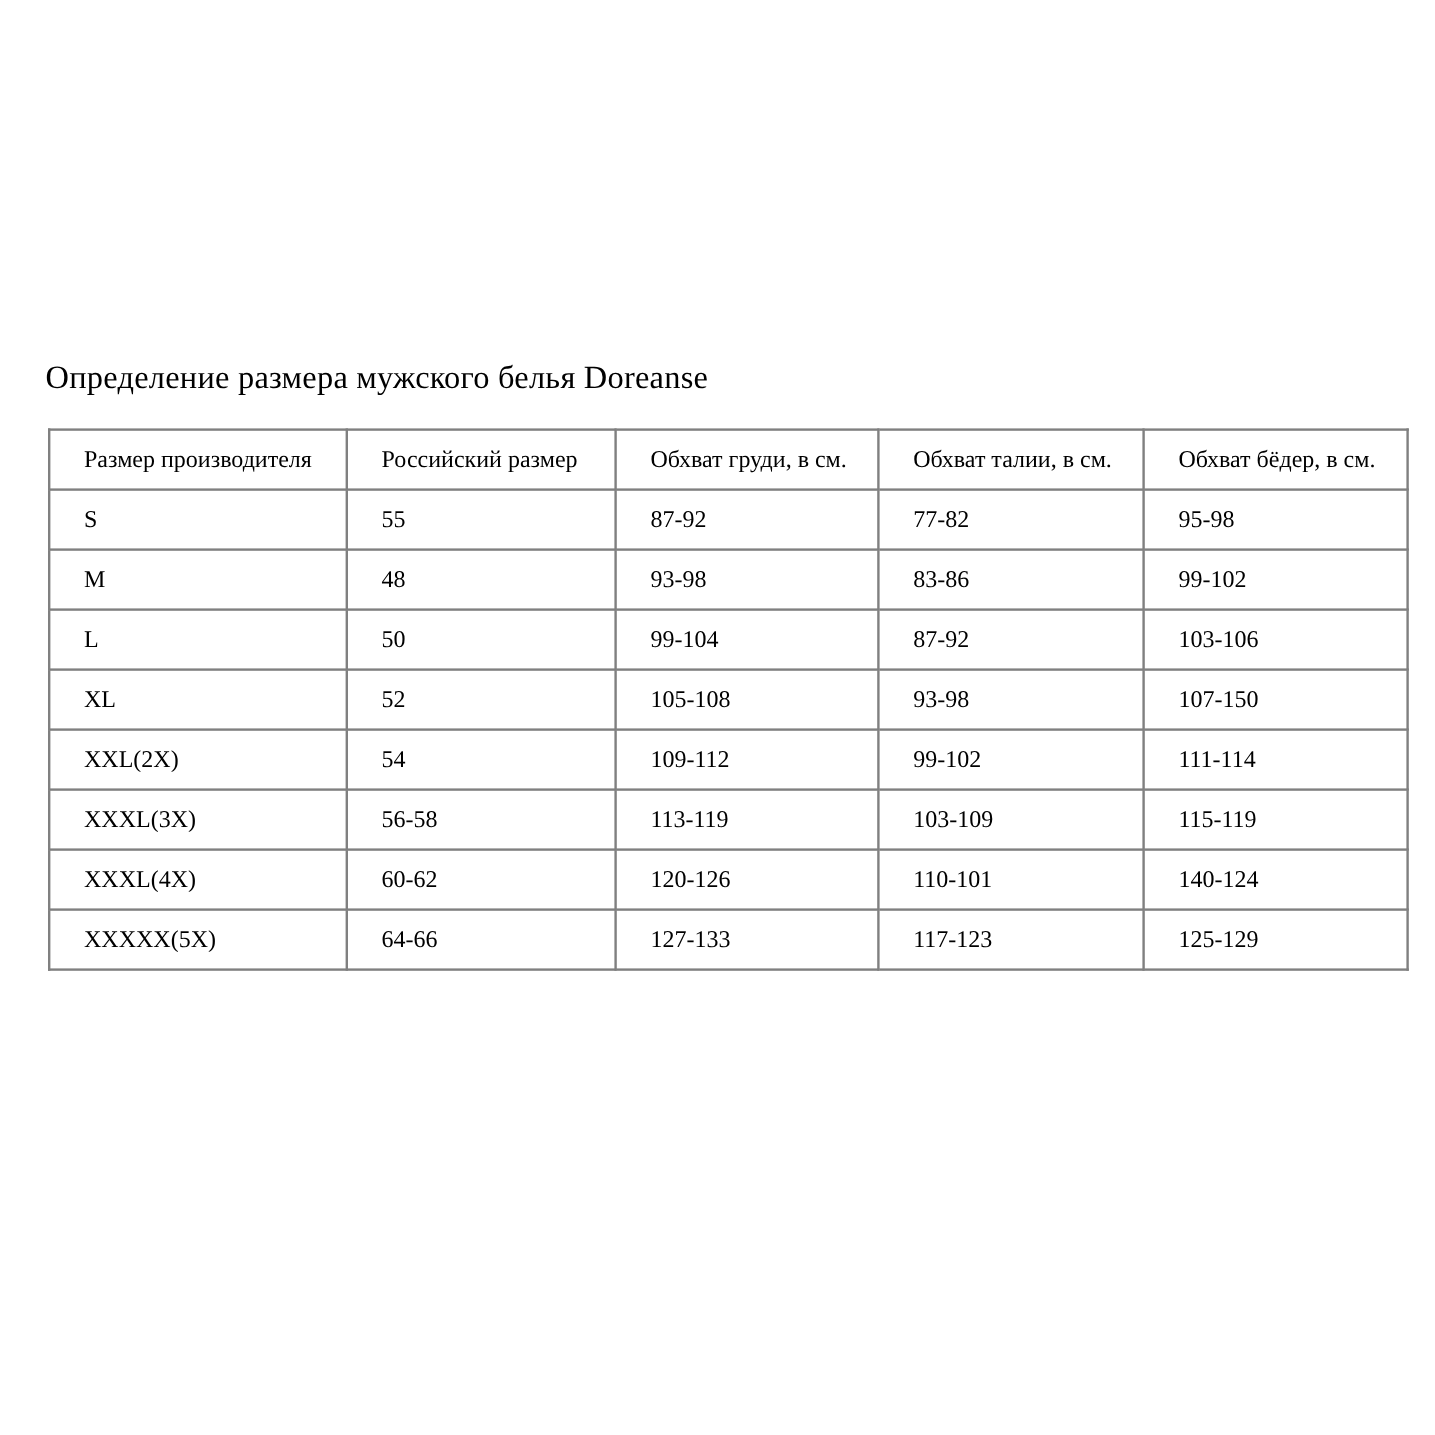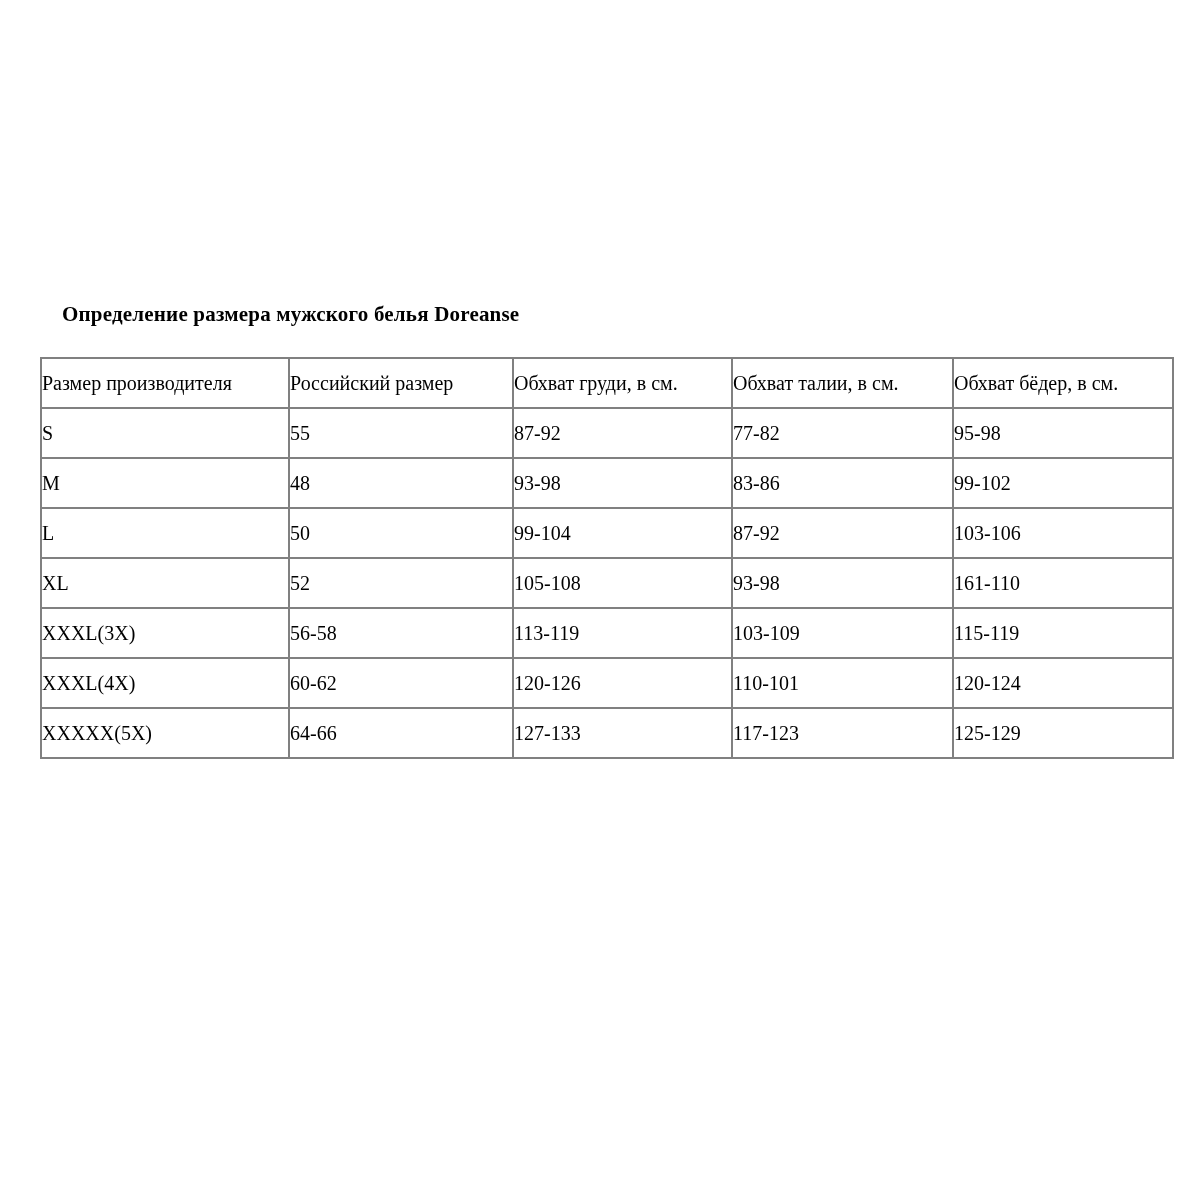--- a/index.html
+++ b/index.html
@@ -9,42 +9,41 @@
     height: 1196px;
     font-family: "Liberation Serif", serif;
     color: #000000;
     overflow: hidden;
   }
   .page {
     padding-top: 301px;
     padding-left: 38px;
   }
   .title {
-    font-size: 21px;
-    font-weight: bold;
+    font-size: 27px;
+    font-weight: normal;
     line-height: 26px;
     letter-spacing: 0.2px;
-    margin-left: 24px;
   }
   table.size-chart {
     border-collapse: collapse;
     table-layout: fixed;
     width: 1132px;
     margin-top: 30px;
     margin-left: 2px;
   }
   table.size-chart th,
   table.size-chart td {
     border: 2px solid #808080;
     font-size: 20px;
     font-weight: normal;
     text-align: left;
     vertical-align: middle;
     height: 50px;
-    padding: 0 0;
+    padding: 0 28px;
     white-space: nowrap;
     overflow: hidden;
   }
 </style>
 </head>
 <body>
 
 <div class="page">
   <h1 class="title">Определение размера мужского белья Doreanse</h1>
 
@@ -85,35 +84,42 @@
         <td>50</td>
         <td>99-104</td>
         <td>87-92</td>
         <td>103-106</td>
       </tr>
       <tr>
         <td>XL</td>
         <td>52</td>
         <td>105-108</td>
         <td>93-98</td>
-        <td>161-110</td>
+        <td>107-150</td>
+      </tr>
+      <tr>
+        <td>XXL(2X)</td>
+        <td>54</td>
+        <td>109-112</td>
+        <td>99-102</td>
+        <td>111-114</td>
       </tr>
       <tr>
         <td>XXXL(3X)</td>
         <td>56-58</td>
         <td>113-119</td>
         <td>103-109</td>
         <td>115-119</td>
       </tr>
       <tr>
         <td>XXXL(4X)</td>
         <td>60-62</td>
         <td>120-126</td>
         <td>110-101</td>
-        <td>120-124</td>
+        <td>140-124</td>
       </tr>
       <tr>
         <td>XXXXX(5X)</td>
         <td>64-66</td>
         <td>127-133</td>
         <td>117-123</td>
         <td>125-129</td>
       </tr>
     </tbody>
   </table>

